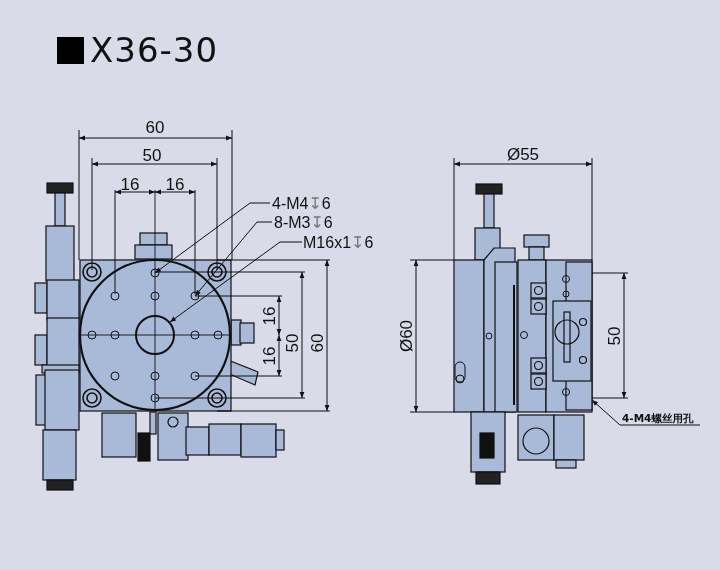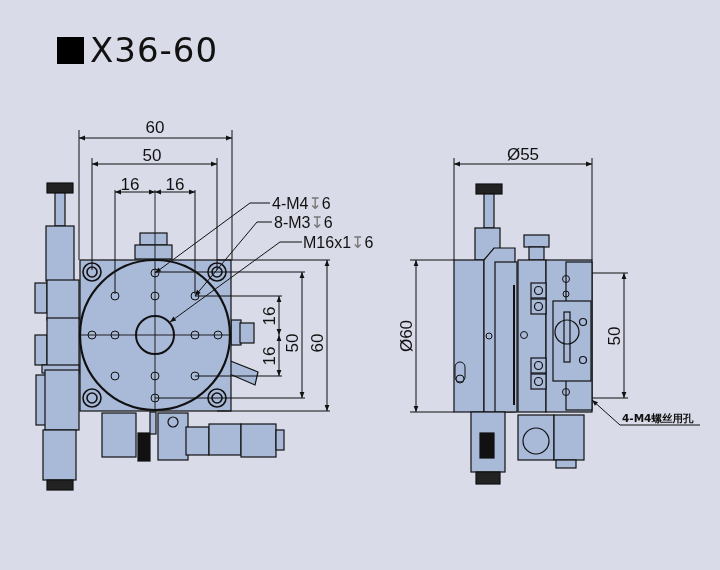--- a/index.html
+++ b/index.html
@@ -18,21 +18,21 @@
   svg { position: absolute; left: 0; top: 0; }
   .dim { font-family: "Liberation Sans", sans-serif; font-size: 17px; fill: #111; }
   .note { font-family: "Liberation Sans", sans-serif; font-size: 16px; fill: #111; }
   .note-sm { font-family: "DejaVu Sans", sans-serif; font-size: 10.5px; fill: #111; font-weight: bold; }
 </style>
 </head>
 <body>
 
 <div class="title">
   <div class="title-square"></div>
-  <div class="title-text">X36-60</div>
+  <div class="title-text">X36-30</div>
 </div>
 
 <svg width="720" height="570" viewBox="0 0 720 570">
   <defs>
     <marker id="arr" viewBox="0 0 10 10" refX="10" refY="5" markerWidth="9" markerHeight="6" orient="auto-start-reverse">
       <path d="M0,1 L10,5 L0,9 z" fill="#111"></path>
     </marker>
   </defs>
 
   <g stroke="#111" stroke-width="1.2" fill="#a9b9d8">

